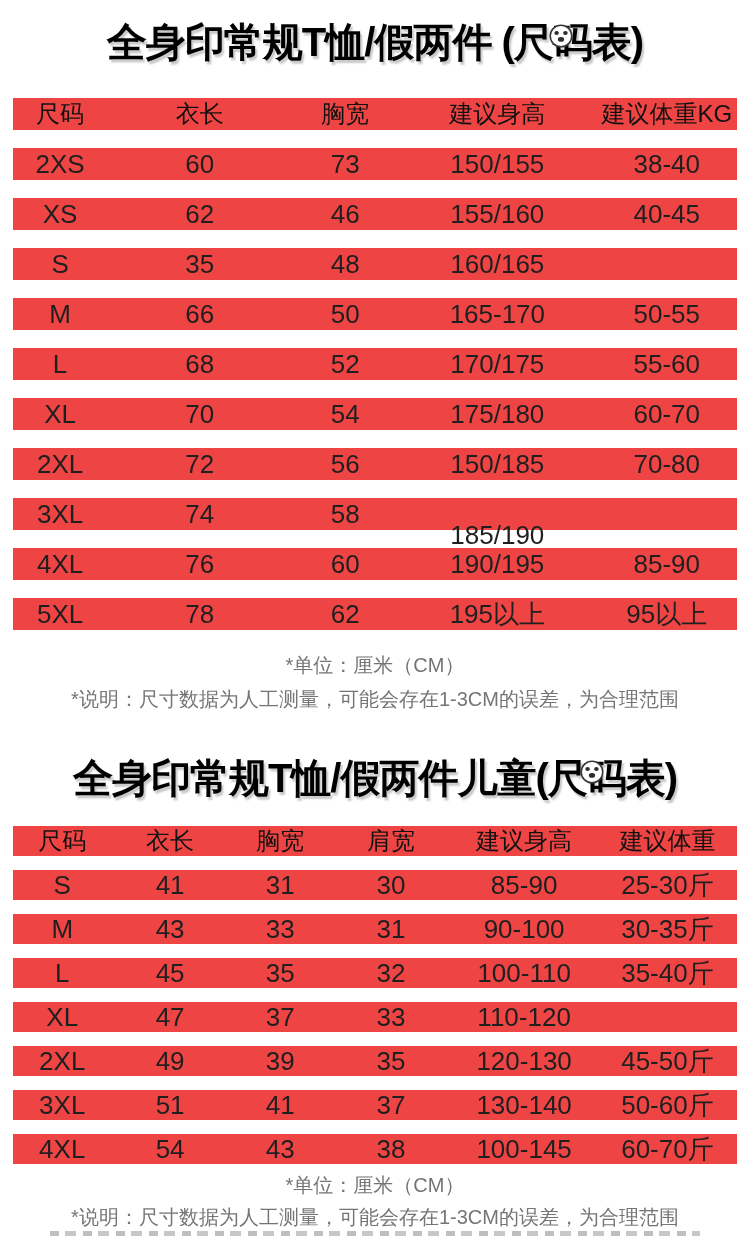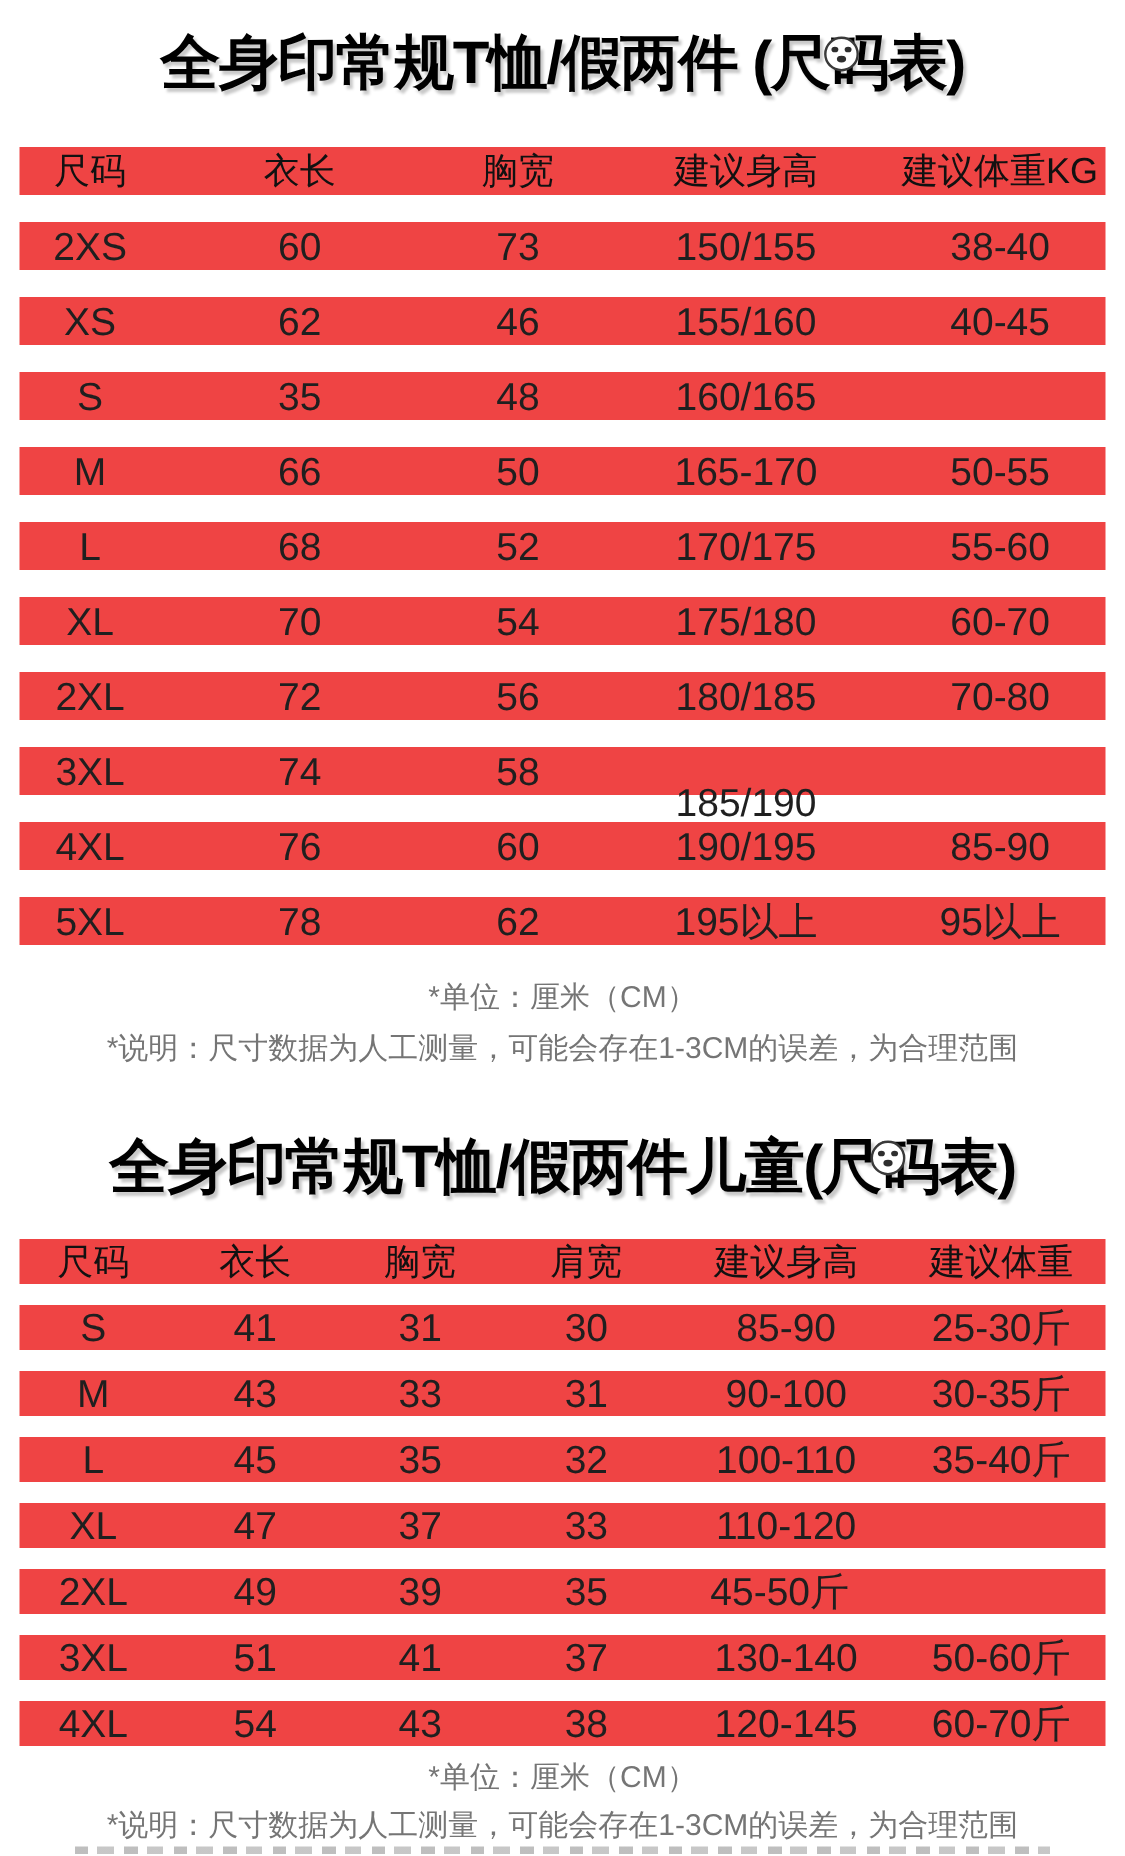--- a/index.html
+++ b/index.html
@@ -146,21 +146,21 @@
           <span class="t-cell" style="width: 13%;">XL</span>
           <span class="t-cell" style="width: 25.6%;">70</span>
           <span class="t-cell" style="width: 14.6%;">54</span>
           <span class="t-cell" style="width: 27.4%;">175/180</span>
           <span class="t-cell" style="width: 19.4%;">60-70</span>
         </div>
         <div class="t-row t-body">
           <span class="t-cell" style="width: 13%;">2XL</span>
           <span class="t-cell" style="width: 25.6%;">72</span>
           <span class="t-cell" style="width: 14.6%;">56</span>
-          <span class="t-cell" style="width: 27.4%;">180/185</span>
+          <span class="t-cell" style="width: 27.4%;">150/185</span>
           <span class="t-cell" style="width: 19.4%;">70-80</span>
         </div>
         <div class="t-row t-body">
           <span class="t-cell" style="width: 13%;">3XL</span>
           <span class="t-cell" style="width: 25.6%;">74</span>
           <span class="t-cell" style="width: 14.6%;">58</span>
           <span class="t-cell" style="width: 27.4%; margin-top: 43px;">185/190</span>
         </div>
         <div class="t-row t-body">
           <span class="t-cell" style="width: 13%;">4XL</span>
@@ -221,36 +221,37 @@
           <span class="t-cell" style="width: 16.2%;">47</span>
           <span class="t-cell" style="width: 14.2%;">37</span>
           <span class="t-cell" style="width: 16.4%;">33</span>
           <span class="t-cell" style="width: 20.4%;">110-120</span>
         </div>
         <div class="t-row t-body">
           <span class="t-cell" style="width: 13.6%;">2XL</span>
           <span class="t-cell" style="width: 16.2%;">49</span>
           <span class="t-cell" style="width: 14.2%;">39</span>
           <span class="t-cell" style="width: 16.4%;">35</span>
+          <span class="t-cell" style="width: 20.4%;">120-130</span>
           <span class="t-cell" style="width: 19.2%;">45-50斤</span>
         </div>
         <div class="t-row t-body">
           <span class="t-cell" style="width: 13.6%;">3XL</span>
           <span class="t-cell" style="width: 16.2%;">51</span>
           <span class="t-cell" style="width: 14.2%;">41</span>
           <span class="t-cell" style="width: 16.4%;">37</span>
           <span class="t-cell" style="width: 20.4%;">130-140</span>
           <span class="t-cell" style="width: 19.2%;">50-60斤</span>
         </div>
         <div class="t-row t-body">
           <span class="t-cell" style="width: 13.6%;">4XL</span>
           <span class="t-cell" style="width: 16.2%;">54</span>
           <span class="t-cell" style="width: 14.2%;">43</span>
           <span class="t-cell" style="width: 16.4%;">38</span>
-          <span class="t-cell" style="width: 20.4%;">120-145</span>
+          <span class="t-cell" style="width: 20.4%;">100-145</span>
           <span class="t-cell" style="width: 19.2%;">60-70斤</span>
         </div>
       </div>
     <p class="note note-unit">*单位：厘米（CM）</p>
     <p class="note note-disclaimer">*说明：尺寸数据为人工测量，可能会存在1-3CM的误差，为合理范围</p>
   </section>
 
   <div class="cutoff"></div>
 </div>
 

